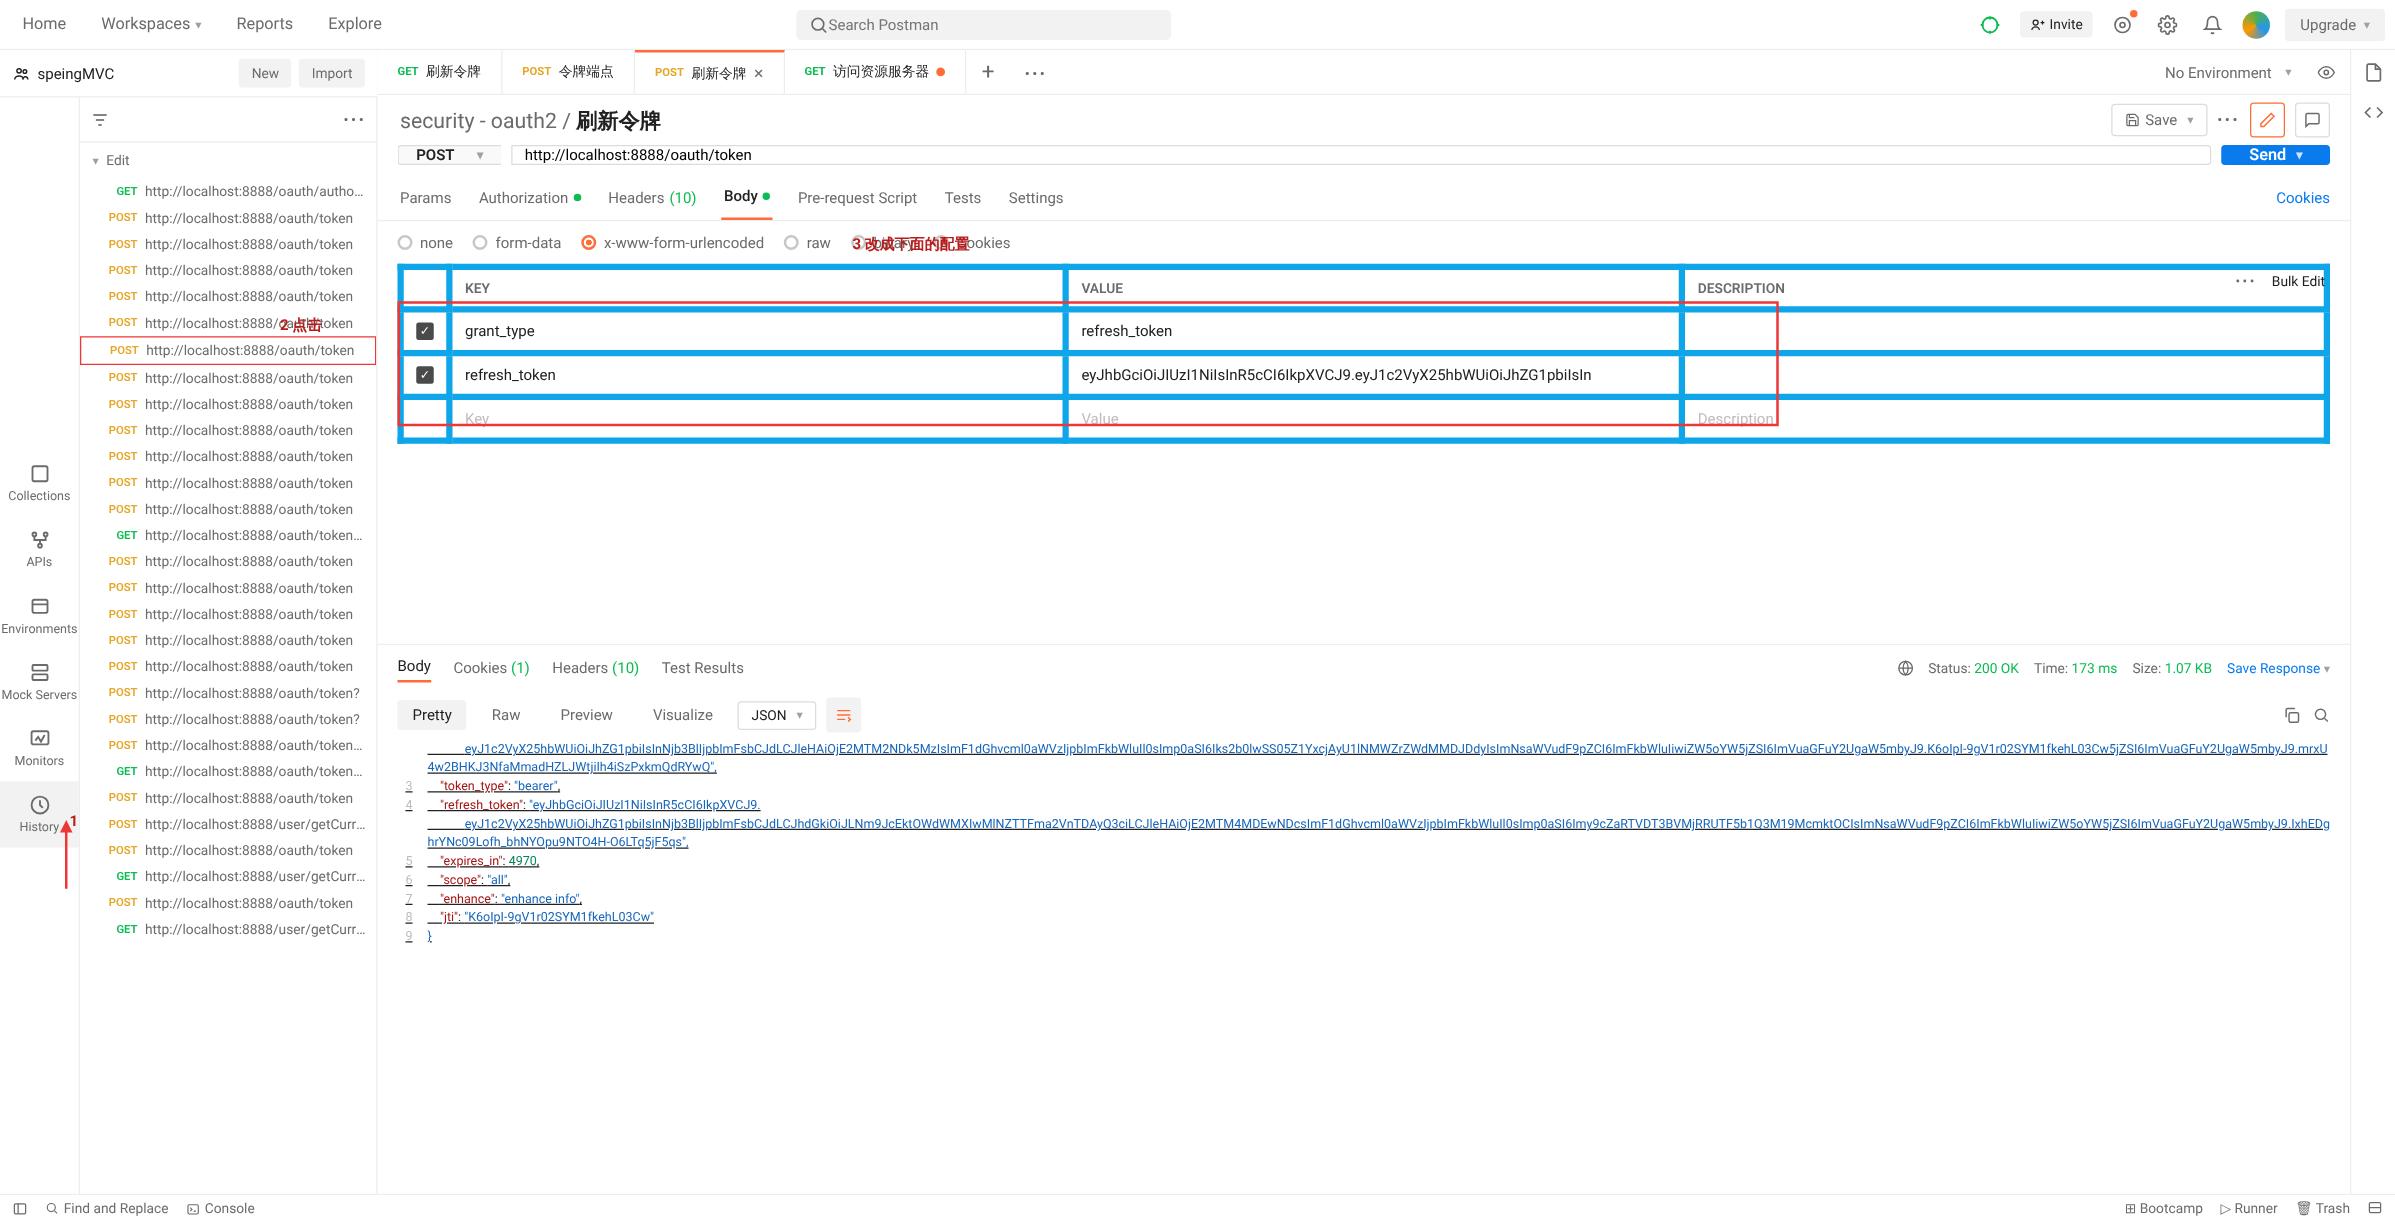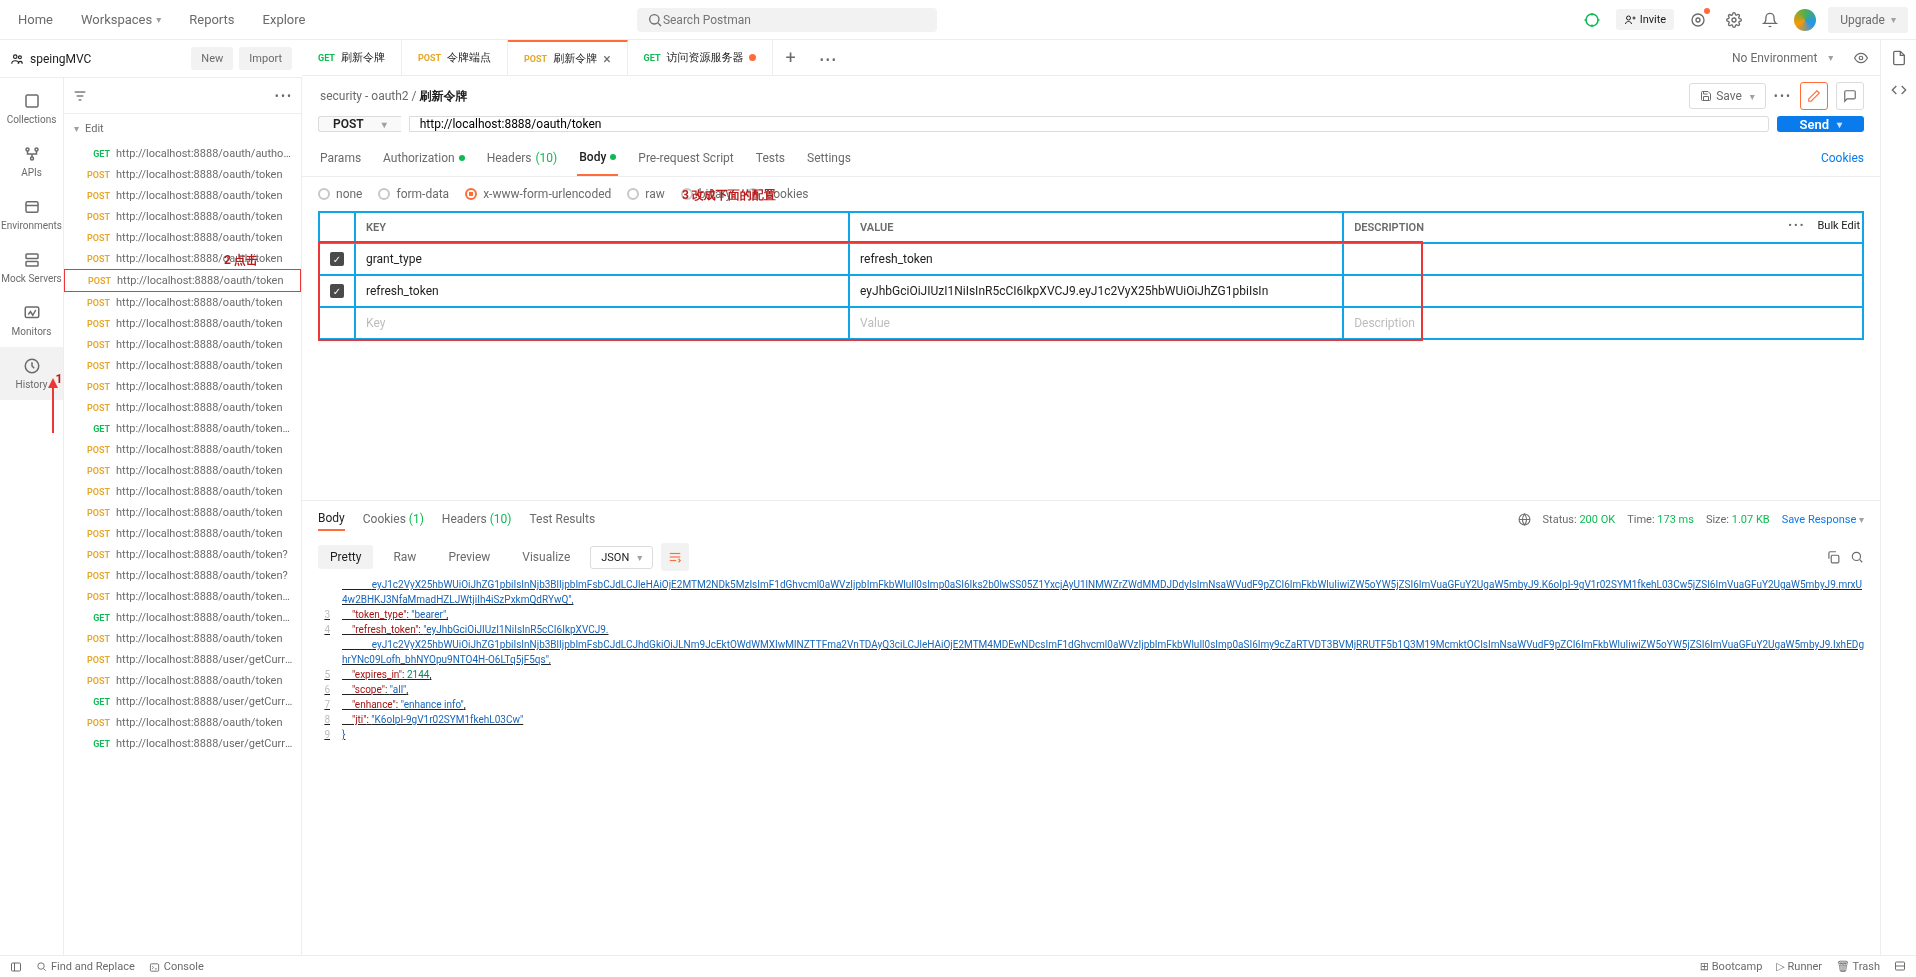--- a/index.html
+++ b/index.html
@@ -9,21 +9,21 @@
 .topbar-left { display: flex; gap: 8px; align-items: center; }
 .tb-item { padding: 8px 10px; color: #6b6b6b; cursor: pointer; font-size: 13px; display:flex; align-items:center; gap:4px;}
 .search-wrap { margin: 0 auto; display:flex; align-items:center; background:#f2f2f2; border-radius:4px; padding:4px 10px; width: 300px; color:#6b6b6b;}
 .search-wrap input { border:none; background:transparent; outline:none; flex:1; font-size:12px; color:#6b6b6b;}
 .topbar-right { display:flex; align-items:center; gap:12px; margin-left:auto;}
 .icon-btn { width:24px; height:24px; display:flex; align-items:center; justify-content:center; color:#6b6b6b; cursor:pointer; position:relative;}
 .upgrade-btn { background:#f2f2f2; padding:6px 12px; border-radius:3px; font-size:12px; color:#6b6b6b; display:flex; align-items:center; gap:6px;}
 .invite-btn { display:flex; align-items:center; gap:4px; background:#f2f2f2; padding:4px 8px; border-radius:3px; font-size:11px;}
 
 .main-row { display:flex; height: calc(100vh - 40px - 22px); }
-.left-rail { width:64px; border-right:1px solid #ededed; display:flex; flex-direction:column; align-items:center; padding-top:4px;}
+.left-rail { width:64px; border-right:1px solid #ededed; display:flex; flex-direction:column; align-items:center; padding-top:4px;justify-content:center;}
 .rail-item { width:100%; padding:10px 0; display:flex; flex-direction:column; align-items:center; gap:4px; font-size:10px; color:#6b6b6b; cursor:pointer;}
 .rail-item.active { background:#f2f2f2; }
 .rail-icon { width:18px; height:18px; }
 
 .workspace-bar { height:38px; display:flex; align-items:center; justify-content:space-between; padding:0 10px;}
 .ws-name { display:flex; align-items:center; gap:6px; font-size:12px; }
 .ws-actions { display:flex; gap:6px;}
 .ws-btn { padding:5px 10px; background:#f2f2f2; border-radius:3px; font-size:11px; color:#6b6b6b;}
 
 .sidebar { width:238px; border-right:1px solid #ededed; display:flex; flex-direction:column;}
@@ -42,21 +42,21 @@
 .content { flex:1; display:flex; flex-direction:column; position:relative;}
 .tabs-row { display:flex; align-items:center; height:36px; border-bottom:1px solid #ededed;}
 .req-tab { display:flex; align-items:center; gap:6px; padding:0 16px; height:100%; border-right:1px solid #ededed; font-size:11px; cursor:pointer; position:relative;}
 .req-tab.active { border-top:2px solid #ff6c37;}
 .tab-method { font-size:9px; font-weight:700;}
 .tab-close { color:#6b6b6b; font-size:14px;}
 .tab-add { padding:0 12px; color:#6b6b6b; font-size:18px;}
 .env-select { margin-left:auto; padding:0 12px; font-size:12px; color:#6b6b6b; min-width:160px; display:flex; align-items:center; justify-content:space-between; gap:6px;}
 
 .req-header { height:40px; display:flex; align-items:center; justify-content:space-between; padding:0 16px 0 18px;}
-.breadcrumb { font-size:12px; color:#6b6b6b;}
+.breadcrumb { font-size:17px; color:#6b6b6b;}
 .breadcrumb b { color:#212121; font-weight:600;}
 .save-btn { display:flex; align-items:center; gap:4px; padding:5px 10px; border:1px solid #dcdcdc; border-radius:3px; font-size:12px; color:#6b6b6b;}
 .icon-box { width:28px; height:28px; border:1px solid #dcdcdc; border-radius:3px; display:flex; align-items:center; justify-content:center;}
 
 .url-row { display:flex; gap:8px; padding:0 16px 8px 16px; align-items:stretch;}
 .method-select { display:flex; align-items:center; padding:0 14px; border:1px solid #dcdcdc; border-right:none; border-radius:3px 0 0 3px; background:#f9f9f9; font-size:12px; font-weight:600; gap:18px;}
 .url-input { flex:1; border:1px solid #dcdcdc; border-radius:0 3px 3px 0; padding:0 10px; font-size:12px; outline:none;}
 .send-btn { background:#097bed; color:#fff; padding:0 22px; border-radius:3px; font-size:13px; font-weight:600; display:flex; align-items:center; gap:8px;}
 
 .req-subtabs { display:flex; gap:18px; padding:0 16px; border-bottom:1px solid #ededed; align-items:center;}
@@ -66,21 +66,21 @@
 .dot.green { background:#0cbb52;}
 .cookies-link { margin-left:auto; color:#097bed; font-size:12px;}
 
 .body-type-row { display:flex; gap:16px; padding:10px 16px; font-size:12px; color:#6b6b6b; align-items:center;}
 .radio { width:12px; height:12px; border-radius:50%; border:2px solid #c7c7c7; display:inline-block; margin-right:4px;}
 .radio.checked { border-color:#ff6c37; background: radial-gradient(circle, #ff6c37 40%, transparent 44%);}
 .bt-opt { display:flex; align-items:center; gap:2px; cursor:pointer;}
 
 .kv-table-wrap { padding:0 16px; position:relative; flex:0 0 auto;}
 .kv-table { width:100%; border-collapse:collapse; font-size:12px;}
-.kv-table th, .kv-table td { border:2px solid #0ea5e9; padding:8px 10px; text-align:left; font-weight:400; color:#6b6b6b;}
+.kv-table th, .kv-table td { border:5px solid #0ea5e9; padding:8px 10px; text-align:left; font-weight:400; color:#6b6b6b;}
 .kv-table th { background:#fff; font-weight:600; color:#6b6b6b; font-size:11px;}
 .kv-table td.val { color:#212121;}
 .chk { width:14px; height:14px; background:#4a4a4a; border-radius:2px; display:flex; align-items:center; justify-content:center; color:#fff; font-size:10px;}
 .kv-placeholder { color:#bdbdbd;}
 .red-box { position:absolute; border:2px solid #ed3636; pointer-events:none;}
 .table-actions { position:absolute; right:20px; top:8px; display:flex; gap:12px; font-size:11px;}
 
 .response-pane { flex:1; display:flex; flex-direction:column; border-top:1px solid #ededed; min-height:0;}
 .resp-tabs { display:flex; align-items:center; padding:6px 16px; gap:18px; font-size:12px;}
 .resp-tab { color:#6b6b6b; cursor:pointer; padding:4px 0;}
@@ -595,21 +595,21 @@
           <div class="code-line">
             <div class="lineno">3</div>
             <div class="code-text">    <span class="tok-key">"token_type"</span><span class="punct">: </span><span class="tok-str">"bearer"</span>,</div>
           </div>
           <div class="code-line">
             <div class="lineno">4</div>
             <div class="code-text">    <span class="tok-key">"refresh_token"</span><span class="punct">: </span><span class="tok-str">"eyJhbGciOiJIUzI1NiIsInR5cCI6IkpXVCJ9.</span><br><span class="tok-str">            eyJ1c2VyX25hbWUiOiJhZG1pbiIsInNjb3BlIjpbImFsbCJdLCJhdGkiOiJLNm9JcEktOWdWMXIwMlNZTTFma2VnTDAyQ3ciLCJleHAiOjE2MTM4MDEwNDcsImF1dGhvcml0aWVzIjpbImFkbWluIl0sImp0aSI6Imy9cZaRTVDT3BVMjRRUTF5b1Q3M19McmktOCIsImNsaWVudF9pZCI6ImFkbWluIiwiZW5oYW5jZSI6ImVuaGFuY2UgaW5mbyJ9.IxhEDghrYNc09Lofh_bhNYOpu9NTO4H-O6LTq5jF5qs",</span></div>
           </div>
           <div class="code-line">
             <div class="lineno">5</div>
-            <div class="code-text">    <span class="tok-key">"expires_in"</span><span class="punct">: </span><span class="tok-num">2144</span>,</div>
+            <div class="code-text">    <span class="tok-key">"expires_in"</span><span class="punct">: </span><span class="tok-num">4970</span>,</div>
           </div>
           <div class="code-line">
             <div class="lineno">6</div>
             <div class="code-text">    <span class="tok-key">"scope"</span><span class="punct">: </span><span class="tok-str">"all"</span>,</div>
           </div>
           <div class="code-line">
             <div class="lineno">7</div>
             <div class="code-text">    <span class="tok-key">"enhance"</span><span class="punct">: </span><span class="tok-str">"enhance info"</span>,</div>
           </div>
           <div class="code-line">

